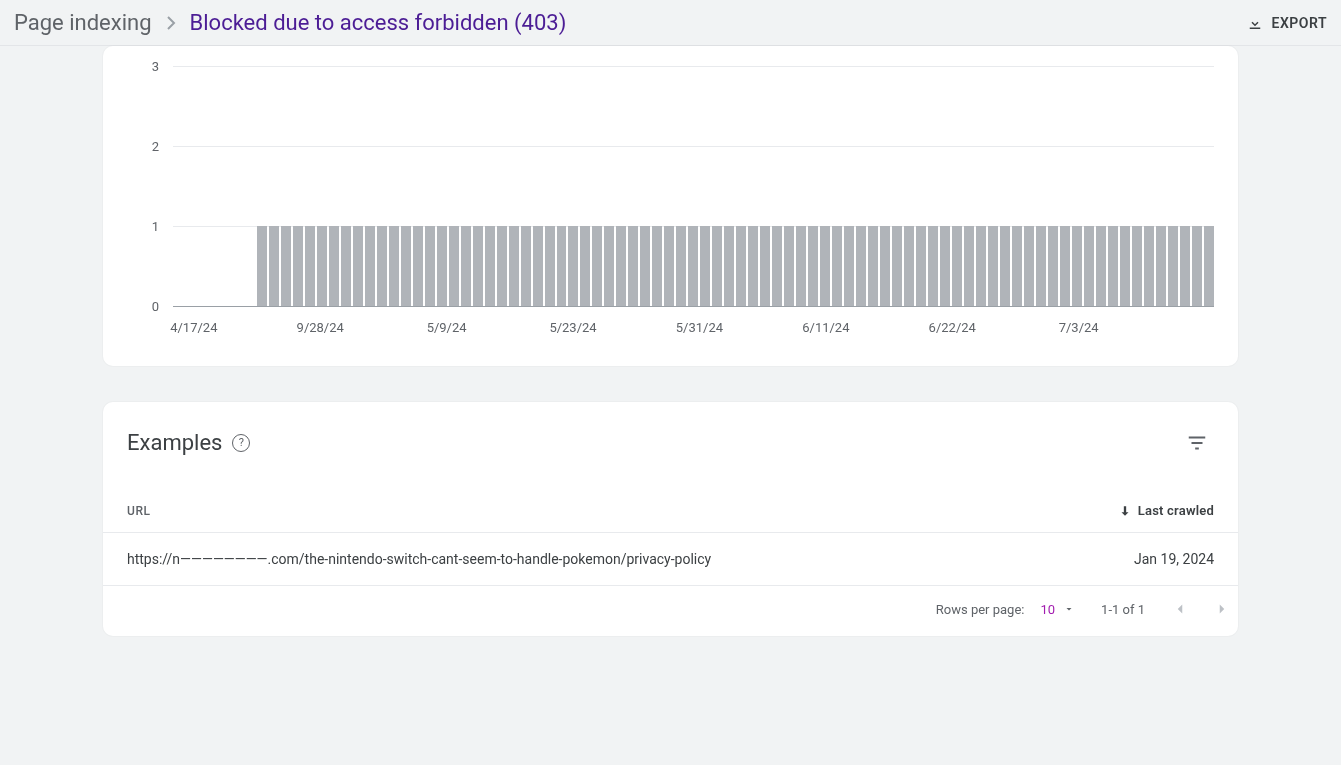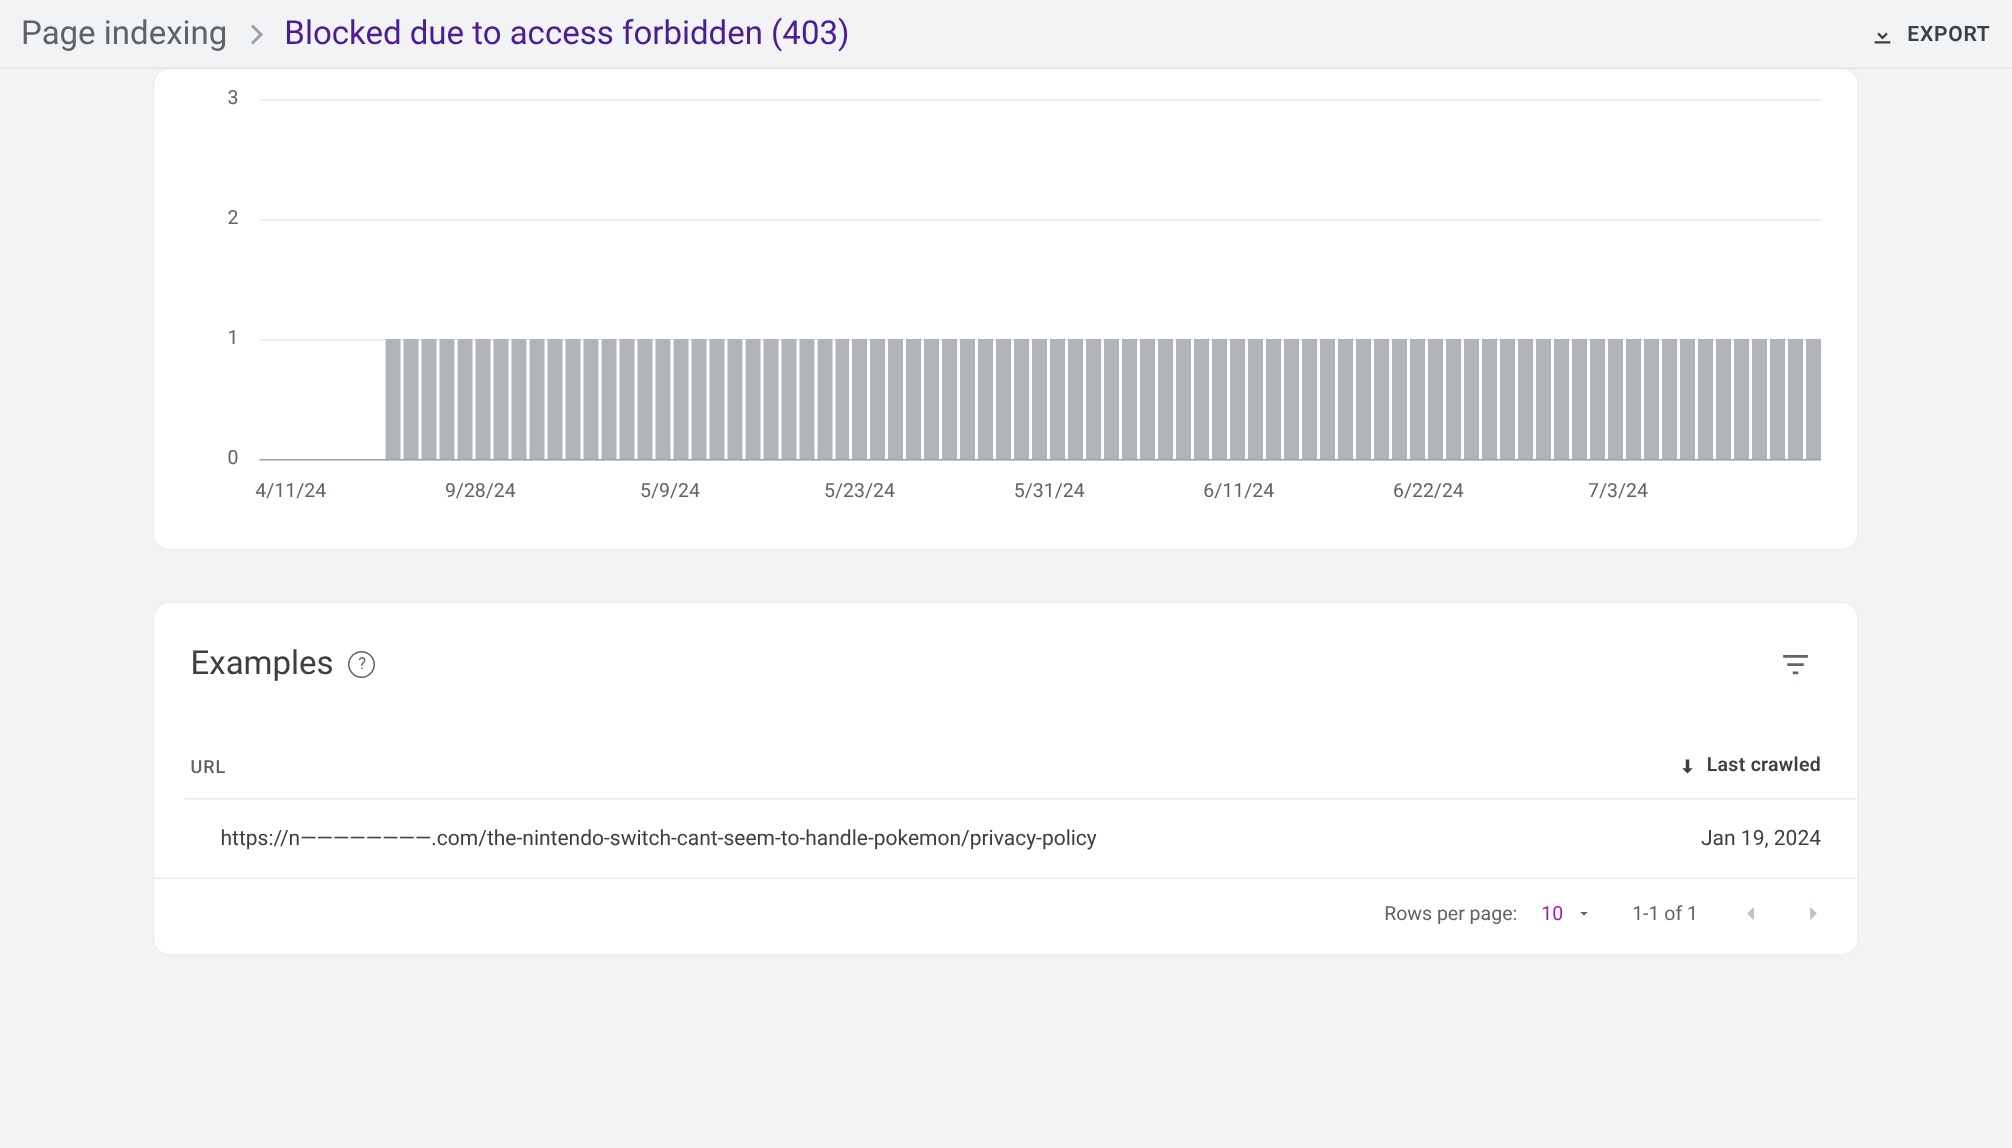--- a/index.html
+++ b/index.html
@@ -122,27 +122,27 @@
   }
   .th-url { font-weight: 500; }
   .th-crawled {
     display:flex; align-items:center; gap:6px;
     font-weight:600; color:#3c4043; font-size:13px; letter-spacing:.2px;
   }
   .trow {
     display: flex; align-items: center; justify-content: space-between;
     padding: 18px 24px;
     border-top: 1px solid #e8eaed;
-    font-size: 14px; color: #3c4043; margin-left: 20px;
+    font-size: 14px; color: #3c4043;
   }
   .trow .url { overflow: hidden; text-overflow: ellipsis; white-space: nowrap; max-width: 820px;}
   .tfoot {
     display: flex; align-items: center; justify-content: flex-end;
     gap: 26px;
-    padding: 14px 20px 10px 24px;
+    padding: 14px 7px 10px 24px;
     border-top: 1px solid #e8eaed;
     font-size: 13px; color: #5f6368;
   }
   .rpp { display:flex; align-items:center; gap:16px; }
   .select {
     display:flex; align-items:center; gap:8px;
     color:#a21caf; cursor:pointer;
   }
   .pager { display:flex; align-items:center; gap:24px; color:#bdc1c6; }
   .pager span { cursor:pointer; }
@@ -273,21 +273,21 @@
             <div class="bar" style="height: 33.3333%;"></div>
             <div class="bar" style="height: 33.3333%;"></div>
             <div class="bar" style="height: 33.3333%;"></div>
             <div class="bar" style="height: 33.3333%;"></div>
             <div class="bar" style="height: 33.3333%;"></div>
             <div class="bar" style="height: 33.3333%;"></div>
             <div class="bar" style="height: 33.3333%;"></div>
           </div>
       </div>
       <div class="x-ticks" id="xTicks">
-          <div class="x-tick" style="left: 2%;">4/11/24</div>
+          <div class="x-tick" style="left: 2%;">4/17/24</div>
           <div class="x-tick" style="left: 14.1429%;">9/28/24</div>
           <div class="x-tick" style="left: 26.2857%;">5/9/24</div>
           <div class="x-tick" style="left: 38.4286%;">5/23/24</div>
           <div class="x-tick" style="left: 50.5714%;">5/31/24</div>
           <div class="x-tick" style="left: 62.7143%; text-align: center;">6/11/24</div>
           <div class="x-tick" style="left: 74.8571%;">6/22/24</div>
           <div class="x-tick" style="left: 87%;">7/3/24</div>
         </div>
     </div>
   </div>

